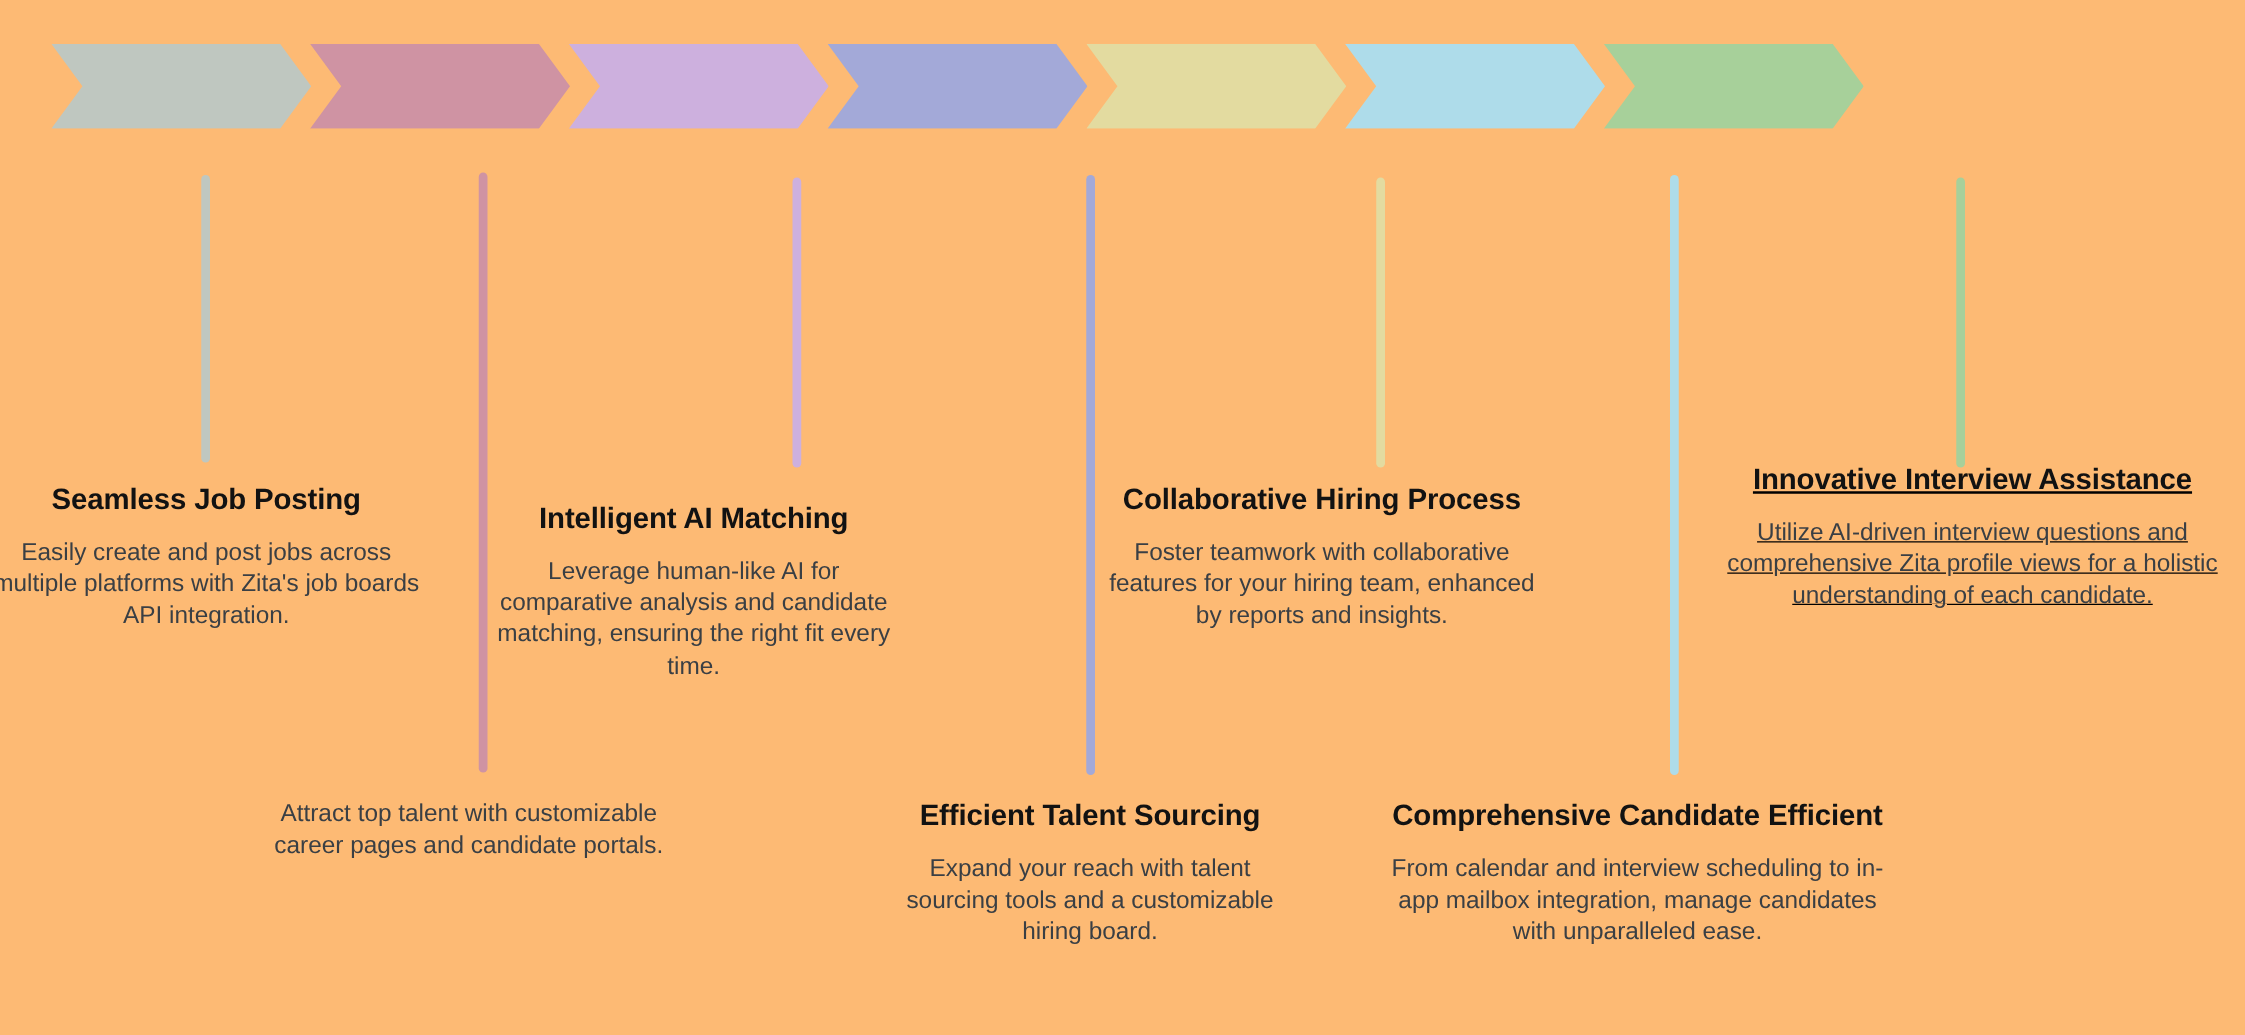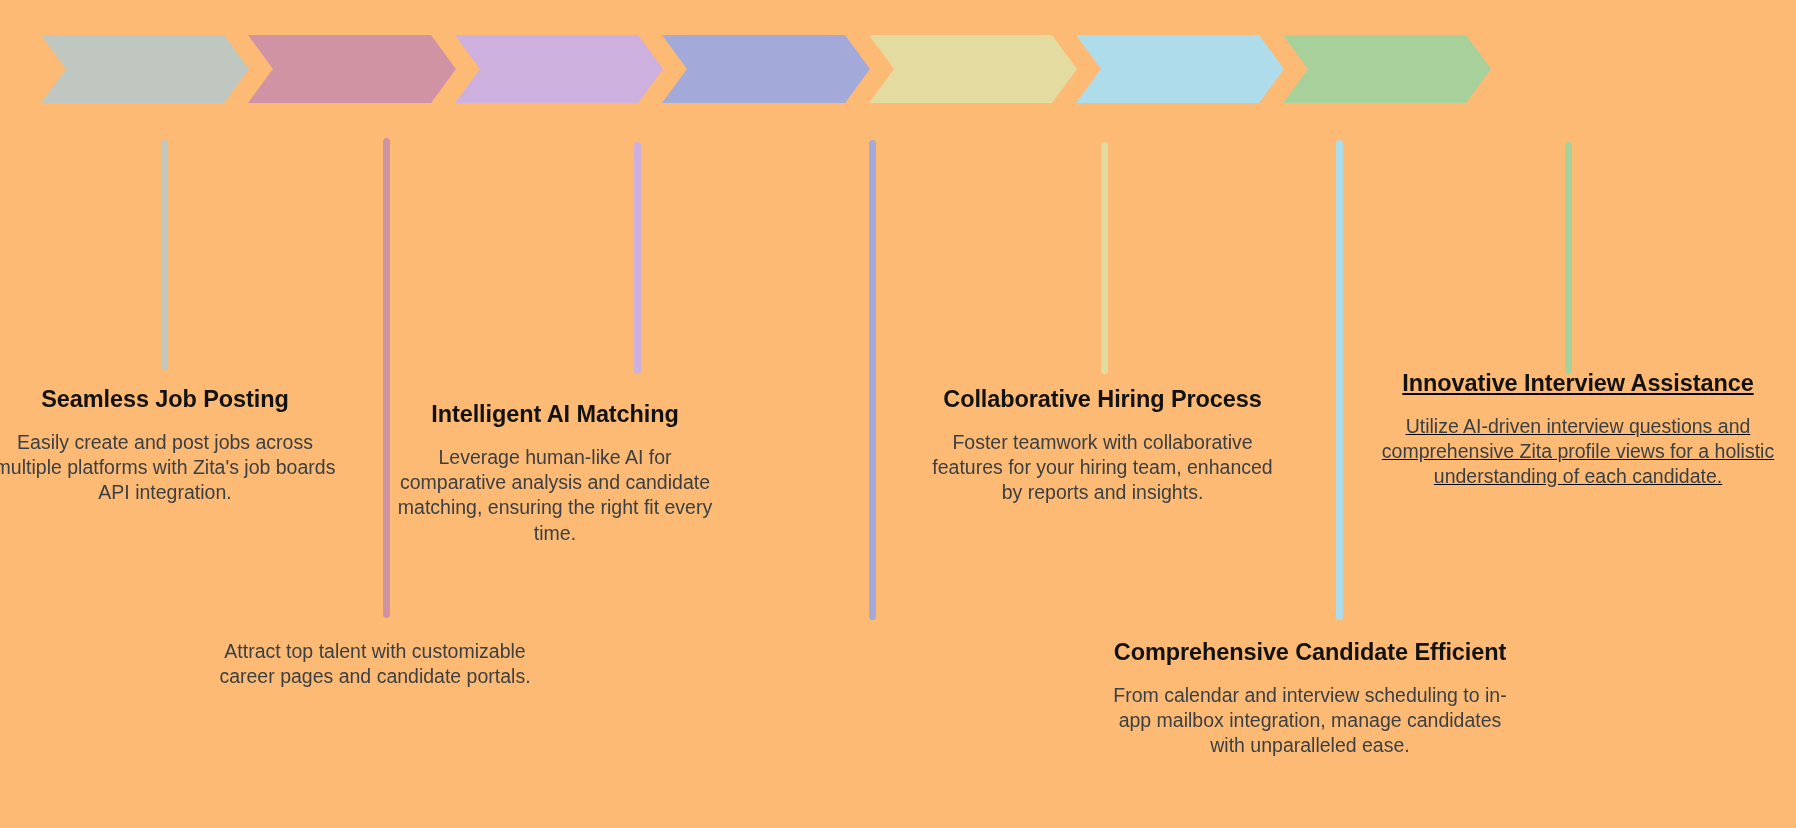--- a/index.html
+++ b/index.html
@@ -94,33 +94,37 @@
   <div class="block" style="left:-10px; top:386px; width:350px;">
     <p class="heading">Seamless Job Posting</p>
     <p class="body">Easily create and post jobs across multiple platforms with Zita's job boards API integration.</p>
   </div>
 
   <div class="block" style="left:390px; top:401px; width:330px;">
     <p class="heading">Intelligent AI Matching</p>
     <p class="body">Leverage human-like AI for comparative analysis and candidate matching, ensuring the right fit every time.</p>
   </div>
 
-  <div class="block" style="left:925px; top:386px; width:355px;">
+  <div class="block" style="left:880px; top:386px; width:355px;">
     <p class="heading">Collaborative Hiring Process</p>
     <p class="body">Foster teamwork with collaborative features for your hiring team, enhanced by reports and insights.</p>
   </div>
 
   <div class="block" style="left:1378px; top:370px; width:400px;text-decoration:underline;">
     <p class="heading">Innovative Interview Assistance</p>
     <p class="body">Utilize AI-driven interview questions and comprehensive Zita profile views for a holistic understanding of each candidate.</p>
   </div>
 
   <div class="block" style="left:215px; top:639px; width:320px;">
     <p class="body">Attract top talent with customizable career pages and candidate portals.</p>
   </div>
 
+  <div class="block" style="left:722px; top:639px; width:300px;">
+    <p class="heading">Efficient Talent Sourcing</p>
+    <p class="body">Expand your reach with talent sourcing tools and a customizable hiring board.</p>
+  </div>
 
   <div class="block" style="left:1110px; top:639px; width:400px;">
     <p class="heading">Comprehensive Candidate Efficient</p>
     <p class="body">From calendar and interview scheduling to in-app mailbox integration, manage candidates with unparalleled ease.</p>
   </div>
 
 </div>
 
 </body></html>

